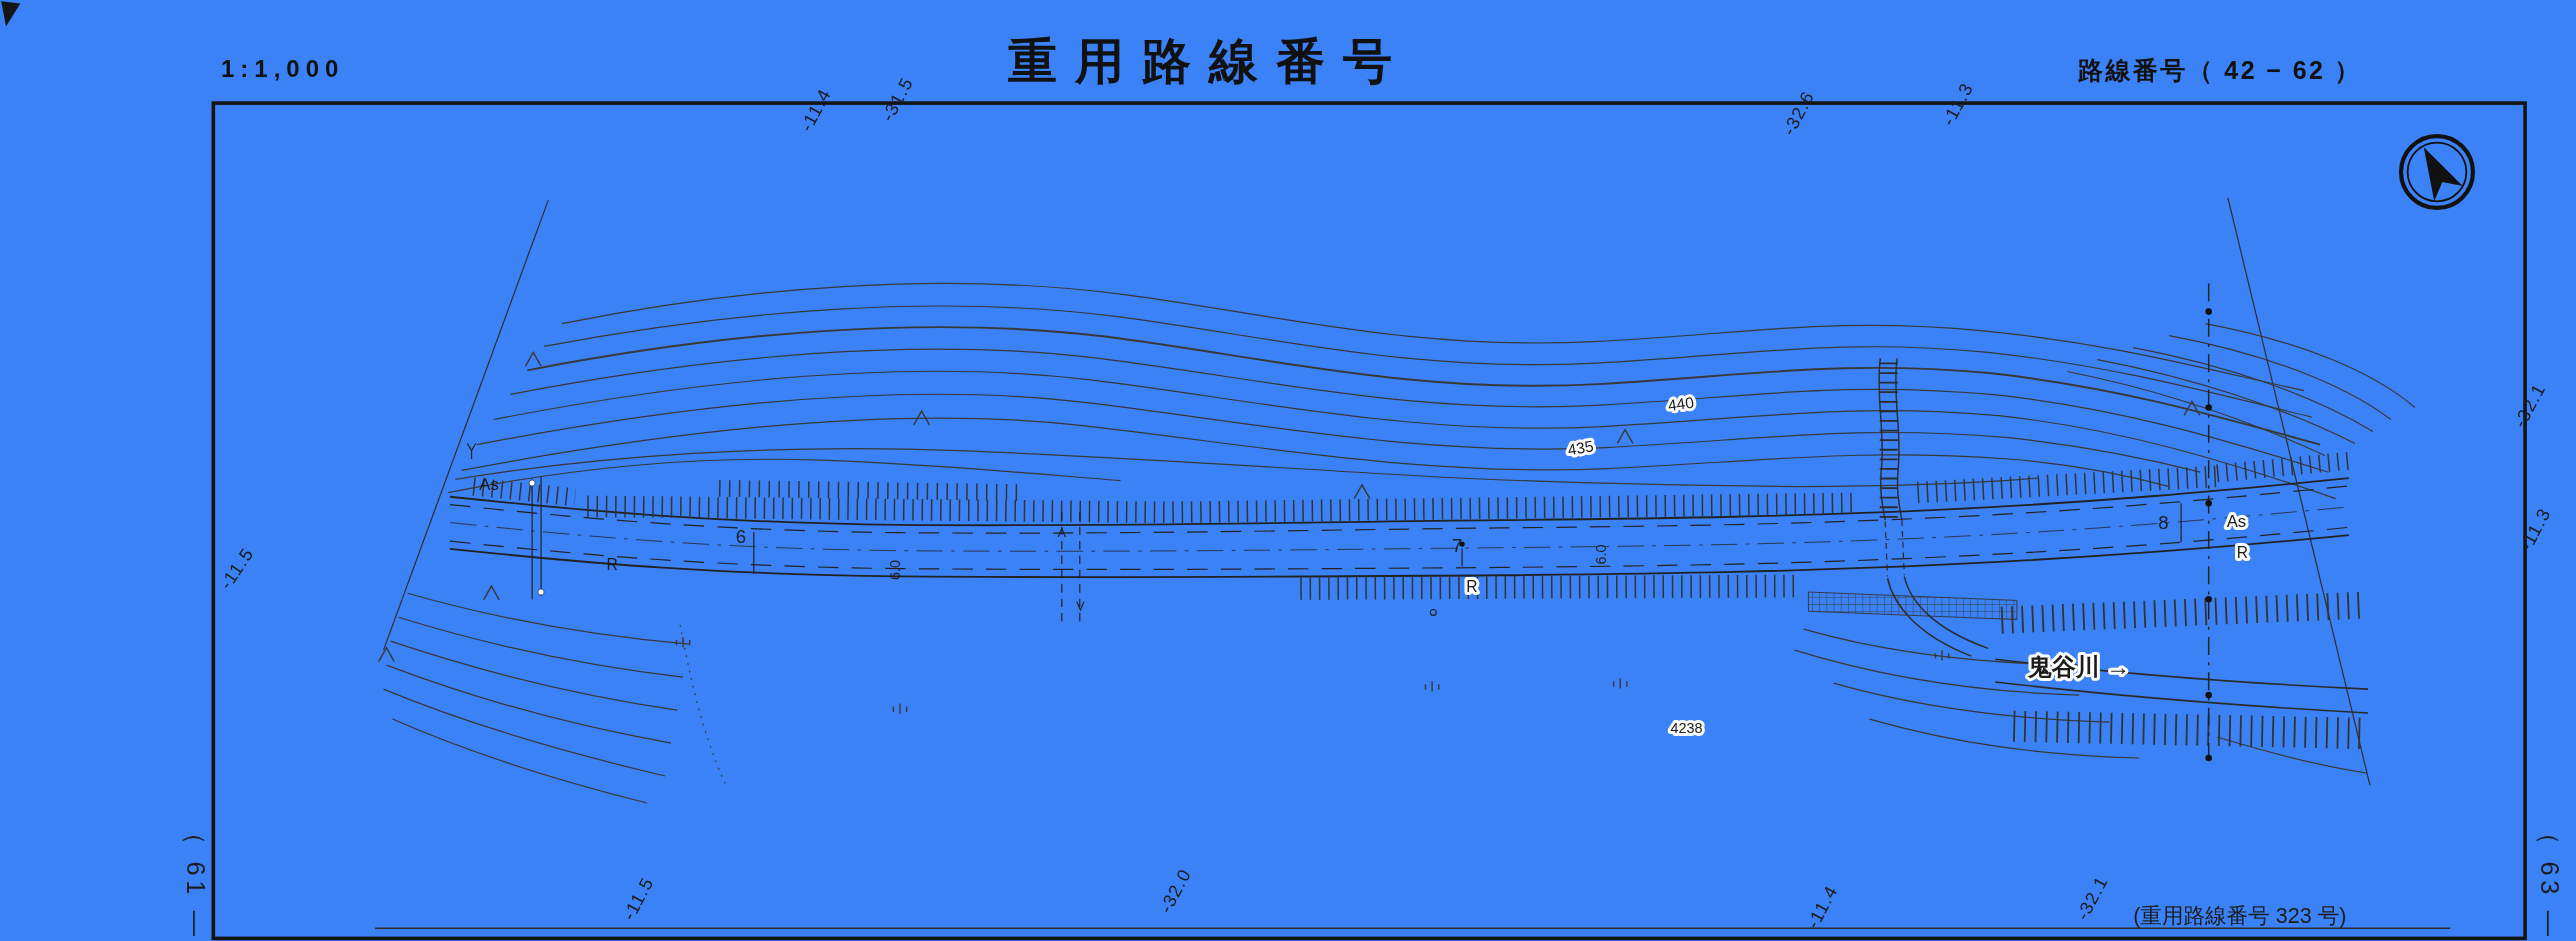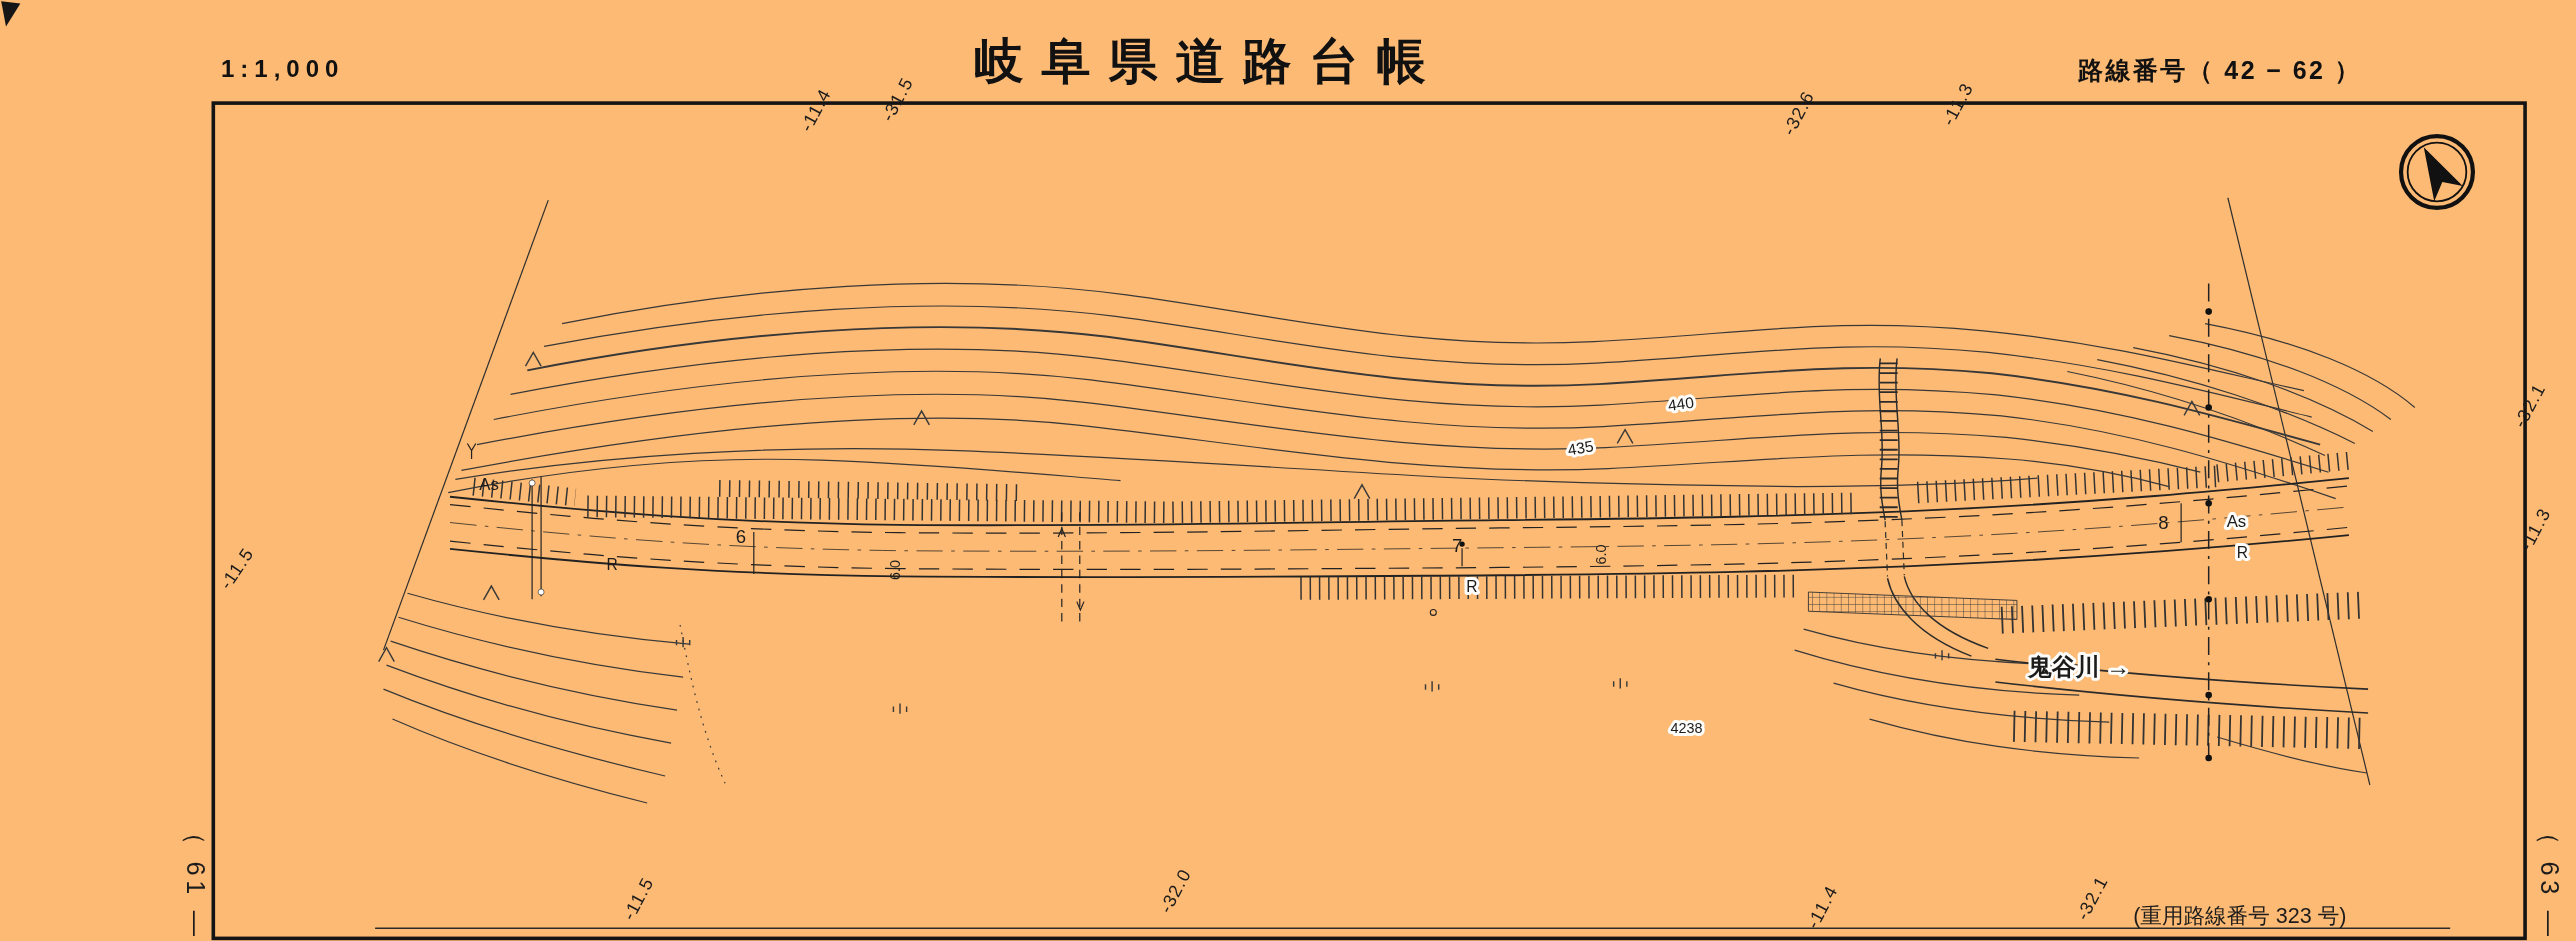--- a/index.html
+++ b/index.html
@@ -1,34 +1,34 @@
 <!DOCTYPE html>
 <html style="font-size:9.6px"><head>
 <meta charset="utf-8">
 <style>
   html,body{margin:0;padding:0;background:#e9e9e9;}
   .page{
-    position:relative;width:2576px;height:942px;background:#fdba74;
+    position:relative;width:2576px;height:942px;background:#3b82f6;
     overflow:hidden;font-family:"Liberation Sans",sans-serif;color:#111;
   }
   .abs{position:absolute;white-space:nowrap;}
   .scale-label{left:221px;top:55px;font-size:24px;letter-spacing:6px;font-weight:bold;}
   .sheet-title{left:1209px;top:29px;transform:translateX(-50%);font-size:49px;font-weight:bold;letter-spacing:18px;}
   .route-label{left:2078px;top:54px;font-size:25px;letter-spacing:2.4px;font-weight:bold;}
   svg.mapsvg{position:absolute;left:0;top:0;width:2576px;height:942px;}
   svg.mapsvg text{font-family:"Liberation Sans",sans-serif;fill:#1c1c1c;}
   .halo{paint-order:stroke;stroke:#fdfdfb;stroke-width:10px;stroke-linejoin:round;}
 </style>
 </head>
 <body>
 
 <div class="page">
 
   <div class="abs scale-label">1:1,000</div>
-  <div class="abs sheet-title">岐阜県道路台帳</div>
+  <div class="abs sheet-title">重用路線番号</div>
   <div class="abs route-label">路線番号（ 42 − 62 ）</div>
 
   <svg class="mapsvg" viewBox="0 0 4299 1572">
     <defs>
       <path id="grass" d="M-11 6 V-3 M0 9 V-8 M11 6 V-3"></path>
       <path id="caret" d="M-13 11 L0 -12 L13 11"></path>
       <pattern id="xh" width="12" height="12" patternUnits="userSpaceOnUse">
         <path d="M0 0H12M0 0V12" stroke="#3a3a3a" stroke-width="1.5" fill="none"></path>
       </pattern>
     </defs>

